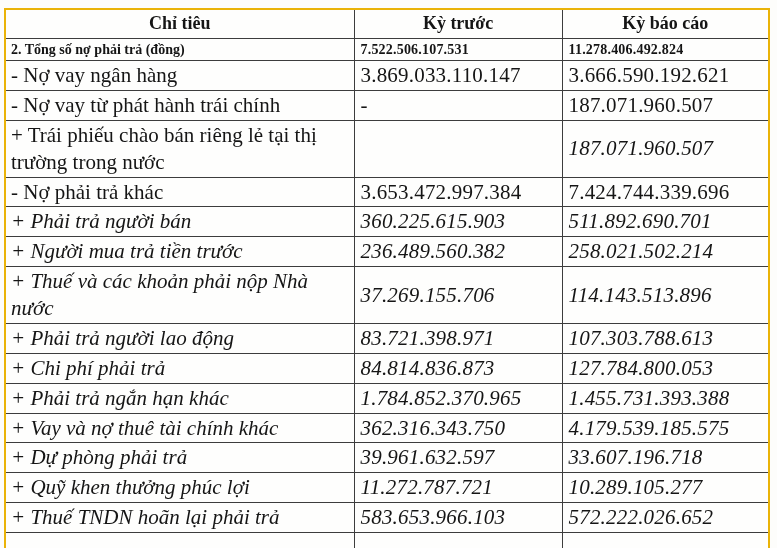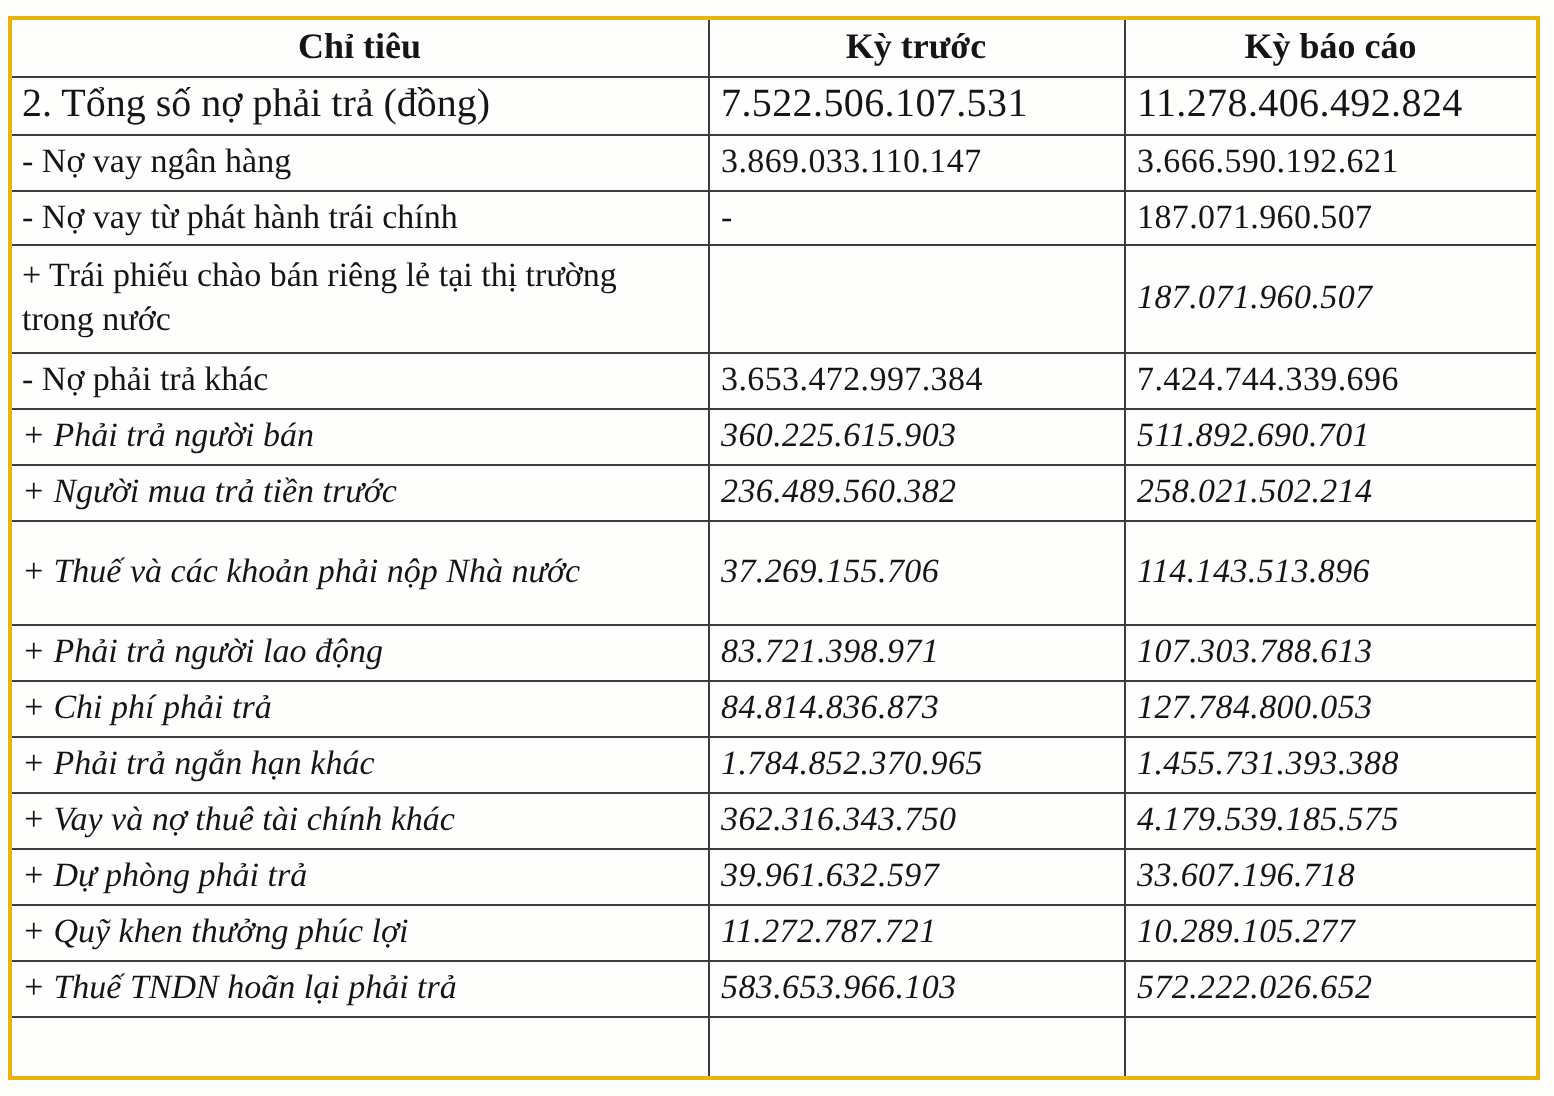--- a/index.html
+++ b/index.html
@@ -21,35 +21,35 @@
     table-layout: fixed;
     border: 2px solid #eab308;
     background: #fefefd;
   }
   col.c-label { width: 349px; }
   col.c-prev  { width: 208px; }
   col.c-cur   { width: 207px; }
   th, td {
     border: 1px solid #3d3d3d;
     padding: 1px 6px;
-    font-size: 17px;
+    font-size: 21px;
     line-height: 1.28;
     vertical-align: middle;
     overflow: hidden;
     white-space: normal;
   }
   thead th {
     font-weight: 700;
     text-align: center;
     font-size: 18px;
     height: 26px;
   }
   td.lbl { text-align: left; padding-left: 5px; }
   td.num { text-align: left; padding-right: 9px; letter-spacing: 0.2px; }
-  tr.r-bold td { font-weight: 400; font-size: 20px; margin-top: 32px; }
+  tr.r-bold td { font-weight: 700; font-size: 14px; margin-top: 32px; }
   td.it { font-style: italic; }
   tbody tr { height: 28px; }
   tbody tr:nth-child(1)  { height: 22px; }
   tbody tr:nth-child(3)  { height: 27px; }
   tbody tr:nth-child(4)  { height: 54px; padding-left: 39px; }
   tbody tr:nth-child(8)  { height: 52px; padding-left: 33px; }
   tbody tr:nth-child(16) { height: 31px; }
   tbody tr:nth-child(17) { height: 8px; }
   tbody tr:nth-child(17) td { padding: 0; }
 </style>

